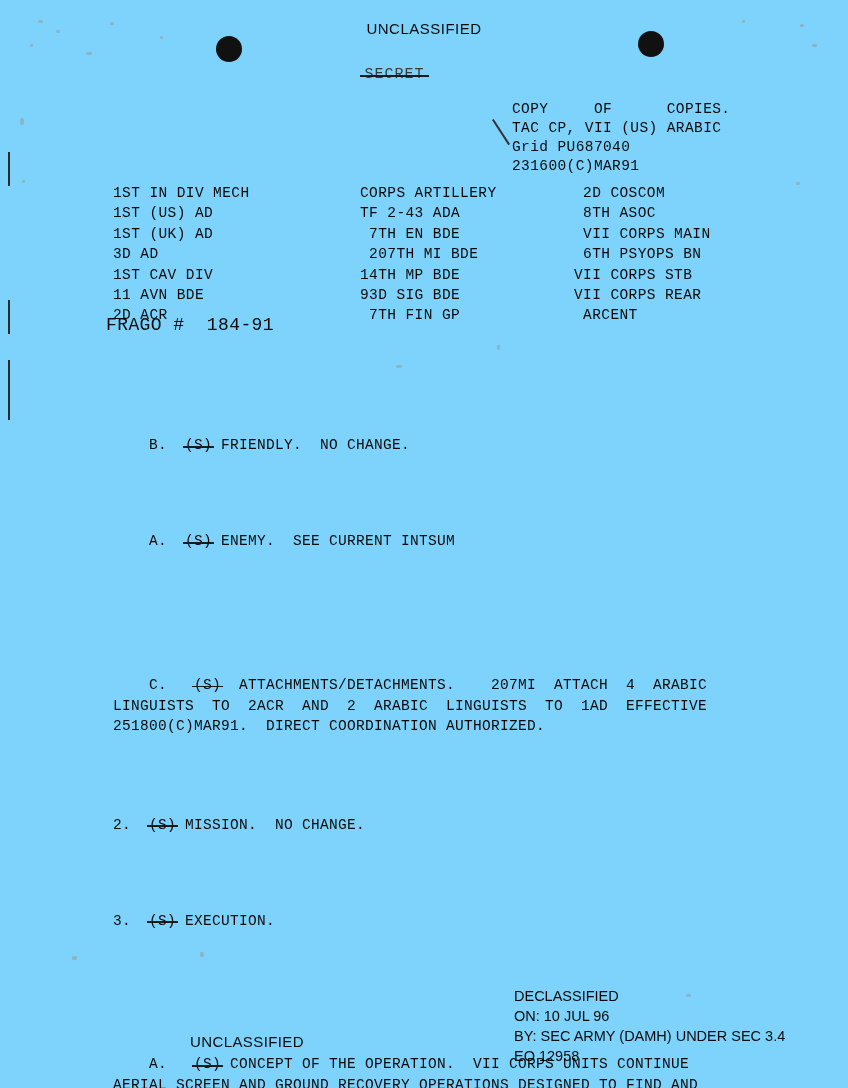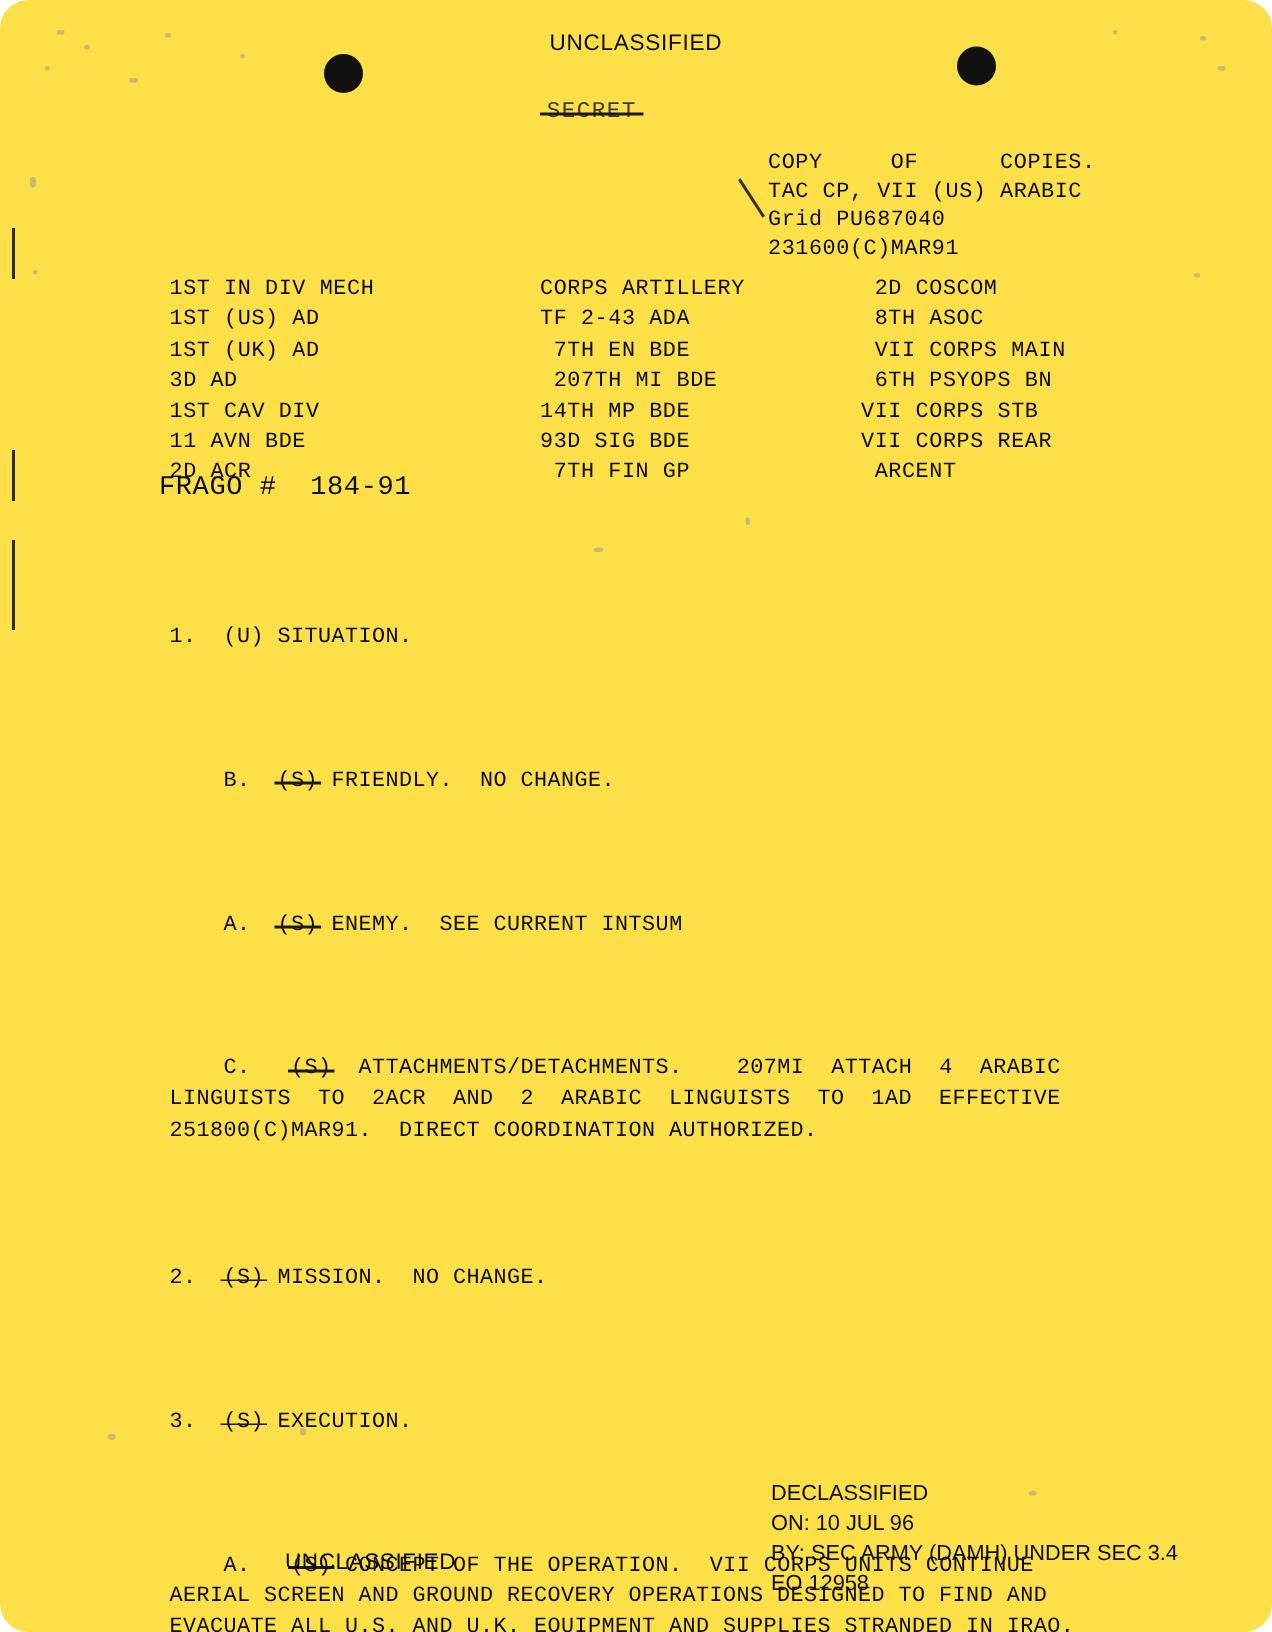--- a/index.html
+++ b/index.html
@@ -11,22 +11,21 @@
     width: 848px;
     height: 1088px;
     position: relative;
     font-family: "Liberation Mono", "DejaVu Sans Mono", monospace;
     color: #0a0a0a;
     overflow: hidden;
   }
   .page {
     position: absolute;
     inset: 0;
-    background: #fde047;
-    border-radius: 19px;
+    background: #7dd3fc;
   }
 
   
   .speck {
     position: absolute;
     background: #9a9a96;
     border-radius: 40%;
     opacity: .55;
   }
 
@@ -126,21 +125,21 @@
     position: absolute;
     top: 353px;
     left: 113px;
     width: 660px;
     font-size: 14.5px;
     line-height: 20.6px;
     letter-spacing: .3px;
     white-space: pre-wrap;
   }
   .para { margin-bottom: 13.5px; }
-  .para.blk { margin-bottom: 16px; }
+  .para.blk { margin-bottom: 16px; margin-top: 48px; }
 
   .strike {
     position: relative;
     display: inline-block;
   }
   .strike:after {
     content: "";
     position: absolute;
     left: -2px;
     right: -2px;
@@ -233,21 +232,20 @@
  6TH PSYOPS BN
 VII CORPS STB
 VII CORPS REAR
  ARCENT</div>
   </div>
 
   <div class="frago">FRAGO #  184-91</div>
 
   <div class="body-text">
 
-    <div class="para"><span>1.  (U) SITUATION.</span></div>
 
     <div class="para"><span>    B.  </span><span class="strike">(S)</span><span> FRIENDLY.  NO CHANGE.</span></div>
 
     <div class="para"><span>    A.  </span><span class="strike">(S)</span><span> ENEMY.  SEE CURRENT INTSUM</span></div>
 
     <div class="para blk"><span>    C.   </span><span class="strike">(S)</span><span>  ATTACHMENTS/DETACHMENTS.    207MI  ATTACH  4  ARABIC
 LINGUISTS  TO  2ACR  AND  2  ARABIC  LINGUISTS  TO  1AD  EFFECTIVE
 251800(C)MAR91.  DIRECT COORDINATION AUTHORIZED.</span></div>
 
     <div class="para"><span>2.  </span><span class="strike">(S)</span><span> MISSION.  NO CHANGE.</span></div>

